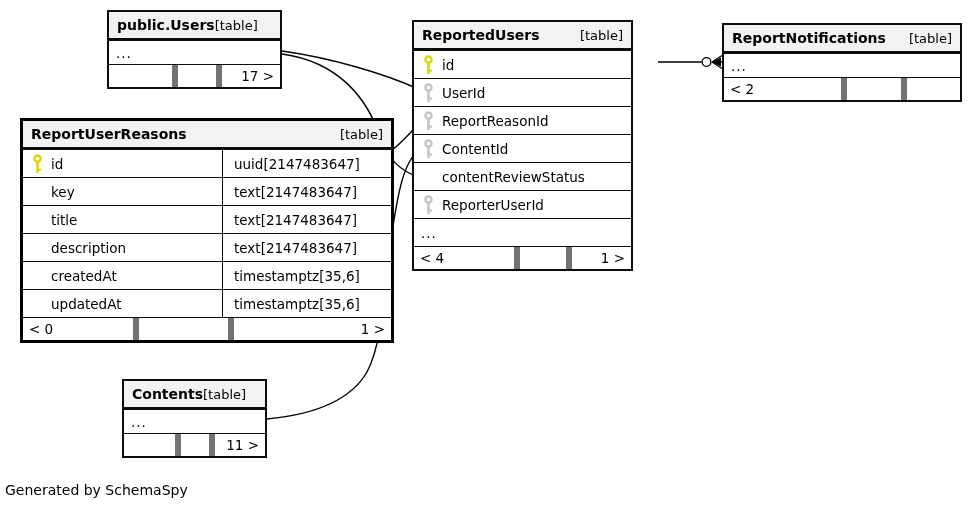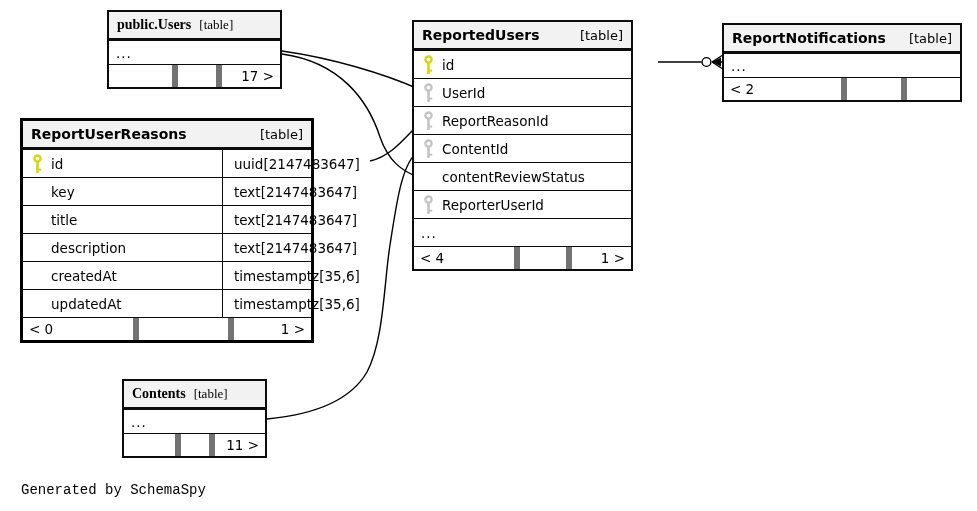--- a/index.html
+++ b/index.html
@@ -14,21 +14,21 @@
     border:2px solid #0c0c0c; box-sizing:border-box; font-size:13.5px;
   }
   .tbl.focus { border:3px solid #000; }
   .tbl-h {
     background:#f2f2f2; border-bottom:2px solid #0c0c0c;
     display:flex; align-items:center; padding:0 8px; height:26px;
   }
   .tbl-h .t-name { font-weight:bold; font-size:14px; white-space:nowrap; }
   .tbl-h .t-tag  { font-weight:normal; font-size:13px; white-space:nowrap; }
   .tbl-h.spread { justify-content:space-between; }
-  .tbl-h.inline { justify-content:flex-start; gap:8px;font-family:Liberation Serif, serif; }
+  .tbl-h.inline { justify-content:flex-start; gap:0; }
 
   .row {
     display:flex; align-items:center; border-top:1px solid #0c0c0c;
     height:27px; box-sizing:border-box; white-space:nowrap;
   }
   .row:first-of-type { border-top:none; }
   .row .name-cell { display:flex; align-items:center; flex:0 0 auto; }
   .key-slot { width:12px; margin:0 8px; display:inline-flex; justify-content:center; }
   .name-txt { font-size:13.5px; }
   .noicon { padding-left:28px; }
@@ -42,30 +42,30 @@
   .fcell {
     display:flex; align-items:center; box-sizing:border-box;
     border-left:6px solid #737373; font-size:13.5px; padding:0 6px;
   }
   .fcell:first-child { border-left:none; }
   .fcell.right { justify-content:flex-end; }
   .fcell.grow { flex:1; }
 
   
   #tbl-public-users        { left:107px; top:10px;  width:175px; }
-  #tbl-report-user-reasons { left:20px;  top:118px; width:294px; }
+  #tbl-report-user-reasons { left:20px;  top:118px; width:374px; }
   #tbl-reported-users      { left:412px; top:20px;  width:221px; }
   #tbl-report-notifications{ left:722px; top:23px;  width:240px; }
   #tbl-contents            { left:122px; top:379px; width:145px; }
   #tbl-report-user-reasons .row { height:28px; }
   #tbl-report-user-reasons .name-col { width:199px; }
   #tbl-reported-users .row { height:28px; }
 
   .generated-note {
-    position:absolute; left:21px; top:482px; font-size:14px; z-index:2;font-family:Liberation Mono, monospace;
+    position:absolute; left:5px; top:482px; font-size:14px; z-index:2;
   }
 </style>
 </head>
 <body>
 
 <div id="canvas">
 
   <svg id="edges" width="977" height="511" viewBox="0 0 977 511">
     <g stroke="#000" stroke-width="1.4" fill="none">
       <path d="M282,51 C332,58 385,74 418.5,89"></path>

